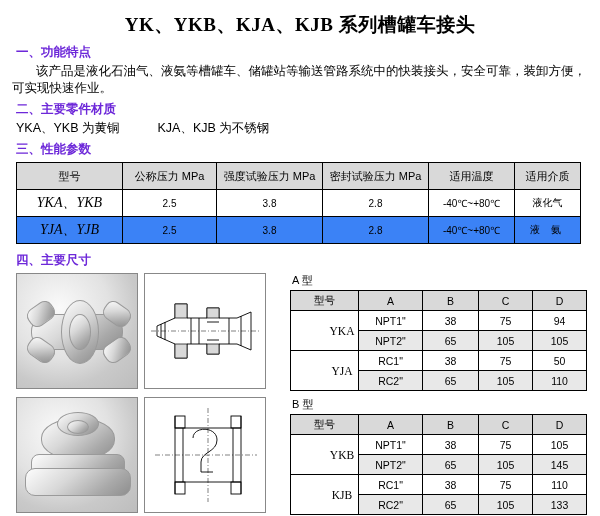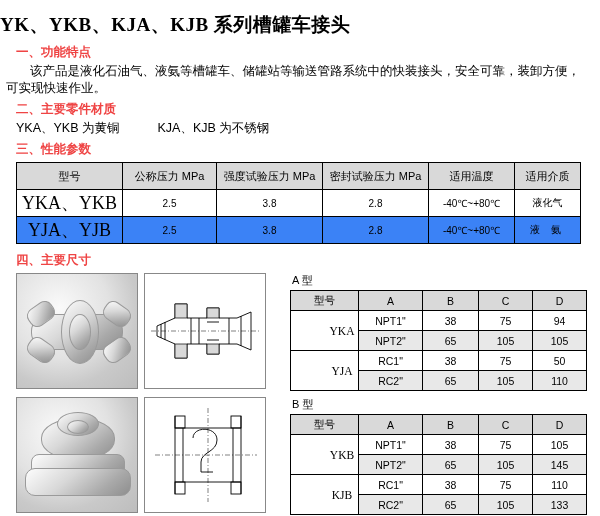--- a/index.html
+++ b/index.html
@@ -7,38 +7,39 @@
     width:600px;height:516px;
     background:#ffffff;
     font-family:"Liberation Serif", serif;
     color:#000;
     position:relative;
     overflow:hidden;
   }
   .page{position:relative;width:600px;height:516px;}
 
   .title{
+    text-align:center;
     font-size:19px;
     font-weight:bold;
     letter-spacing:0.5px;
     margin:12px 0 6px 0;
     font-family:"Liberation Serif", serif;
   }
 
   .section-head{
-    color:#ef4444;
+    color:#6d28d9;
     font-weight:bold;
     font-size:12.5px;
     margin:4px 0 2px 16px;
     font-family:"Liberation Sans", sans-serif;
   }
   .para{
     font-size:12.5px;
     line-height:17px;
-    margin:0 14px 0 6px;
+    margin:0 14px 0 12px;
     text-indent:24px;
     font-family:"Liberation Sans", sans-serif;
   }
   .mat-line{
     font-size:12.5px;
     margin:1px 0 0 16px;
     font-family:"Liberation Sans", sans-serif;
   }
   .mat-line .gap{display:inline-block;width:38px;}
 
@@ -52,21 +53,21 @@
   .perf td,.perf th{
     border:1px solid #000;
     text-align:center;
     font-size:10px;
     height:24px;
     font-family:"Liberation Sans", sans-serif;
     font-weight:normal;
   }
   .perf .hdr td{background:#d9d9d9;font-size:11px;}
   .perf .row2 td{background:#3b82f6;}
-  .perf td.modelcell{font-family:"Liberation Serif", serif;font-size:18px;}
+  .perf td.modelcell{font-family:"Liberation Serif", serif;font-size:14px;font-style:italic;}
   .sp{letter-spacing:4px;}
 
   
   .dim-head{margin-top:8px;}
   .grid{
     position:relative;
     margin:4px 0 0 16px;
     width:568px;
   }
   .rowblock{display:flex;align-items:flex-start;margin-bottom:6px;}

